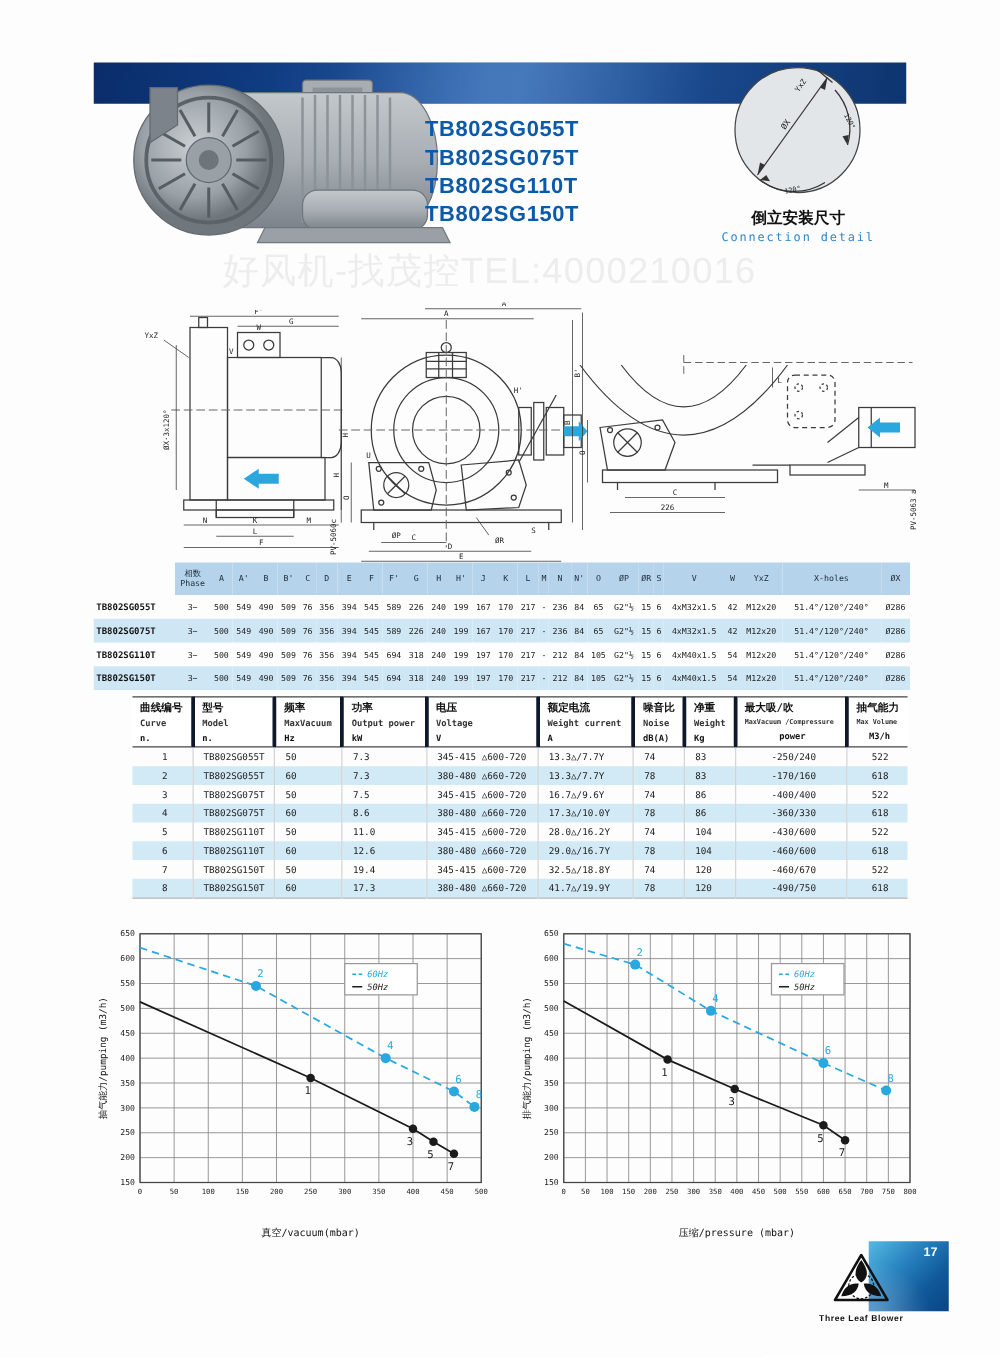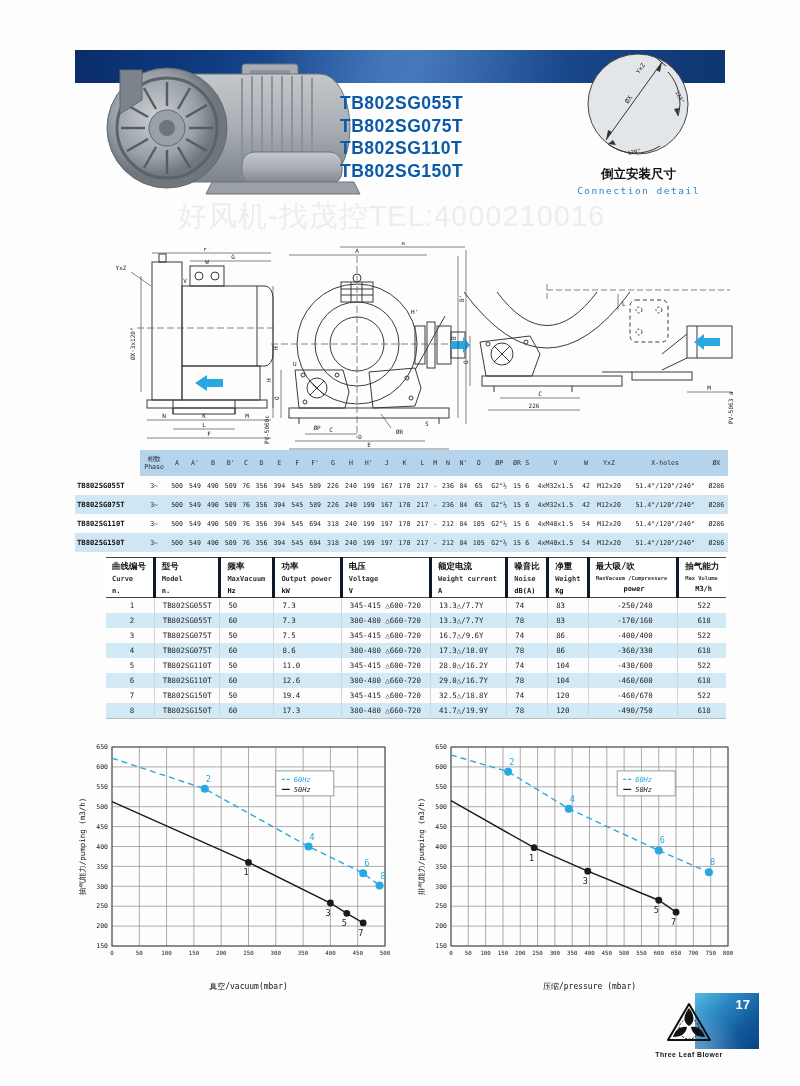--- a/index.html
+++ b/index.html
@@ -48,21 +48,21 @@
   #spec-table tbody tr.alt{background:#d2e9f6;}
   #spec-table tbody{border-bottom:1px solid #bbb;}
   .chart{position:absolute;}
   
   .logo{position:absolute;left:651px;top:1002px;width:76px;text-align:center;z-index:2;}
   .logo .brand{font-size:6.8px;font-weight:bold;color:#111;letter-spacing:.5px;margin-top:1px;}
   .page-badge{position:absolute;left:695px;top:993px;width:64px;height:56px;
      background:linear-gradient(135deg,#55bbe2 0%,#2b86c2 35%,#10589a 70%,#0a4586 100%);}
   .page-badge:after{content:"";position:absolute;inset:0;
      background:radial-gradient(circle at 0% 120%,rgba(255,255,255,.35) 0%,rgba(255,255,255,0) 55%);}
-  .page-num{position:absolute;right:9px;top:4px;color:#fff;font-weight:bold;font-size:13px;z-index:1;}
+  .page-num{position:absolute;right:9px;top:4px;color:#fff;font-weight:bold;font-size:10px;z-index:1;}
 </style>
 </head>
 <body>
 
 <div class="page">
 
   <div class="top-band"></div>
 
   <svg class="product" width="310" height="140" viewBox="0 0 310 140">
     <defs>

